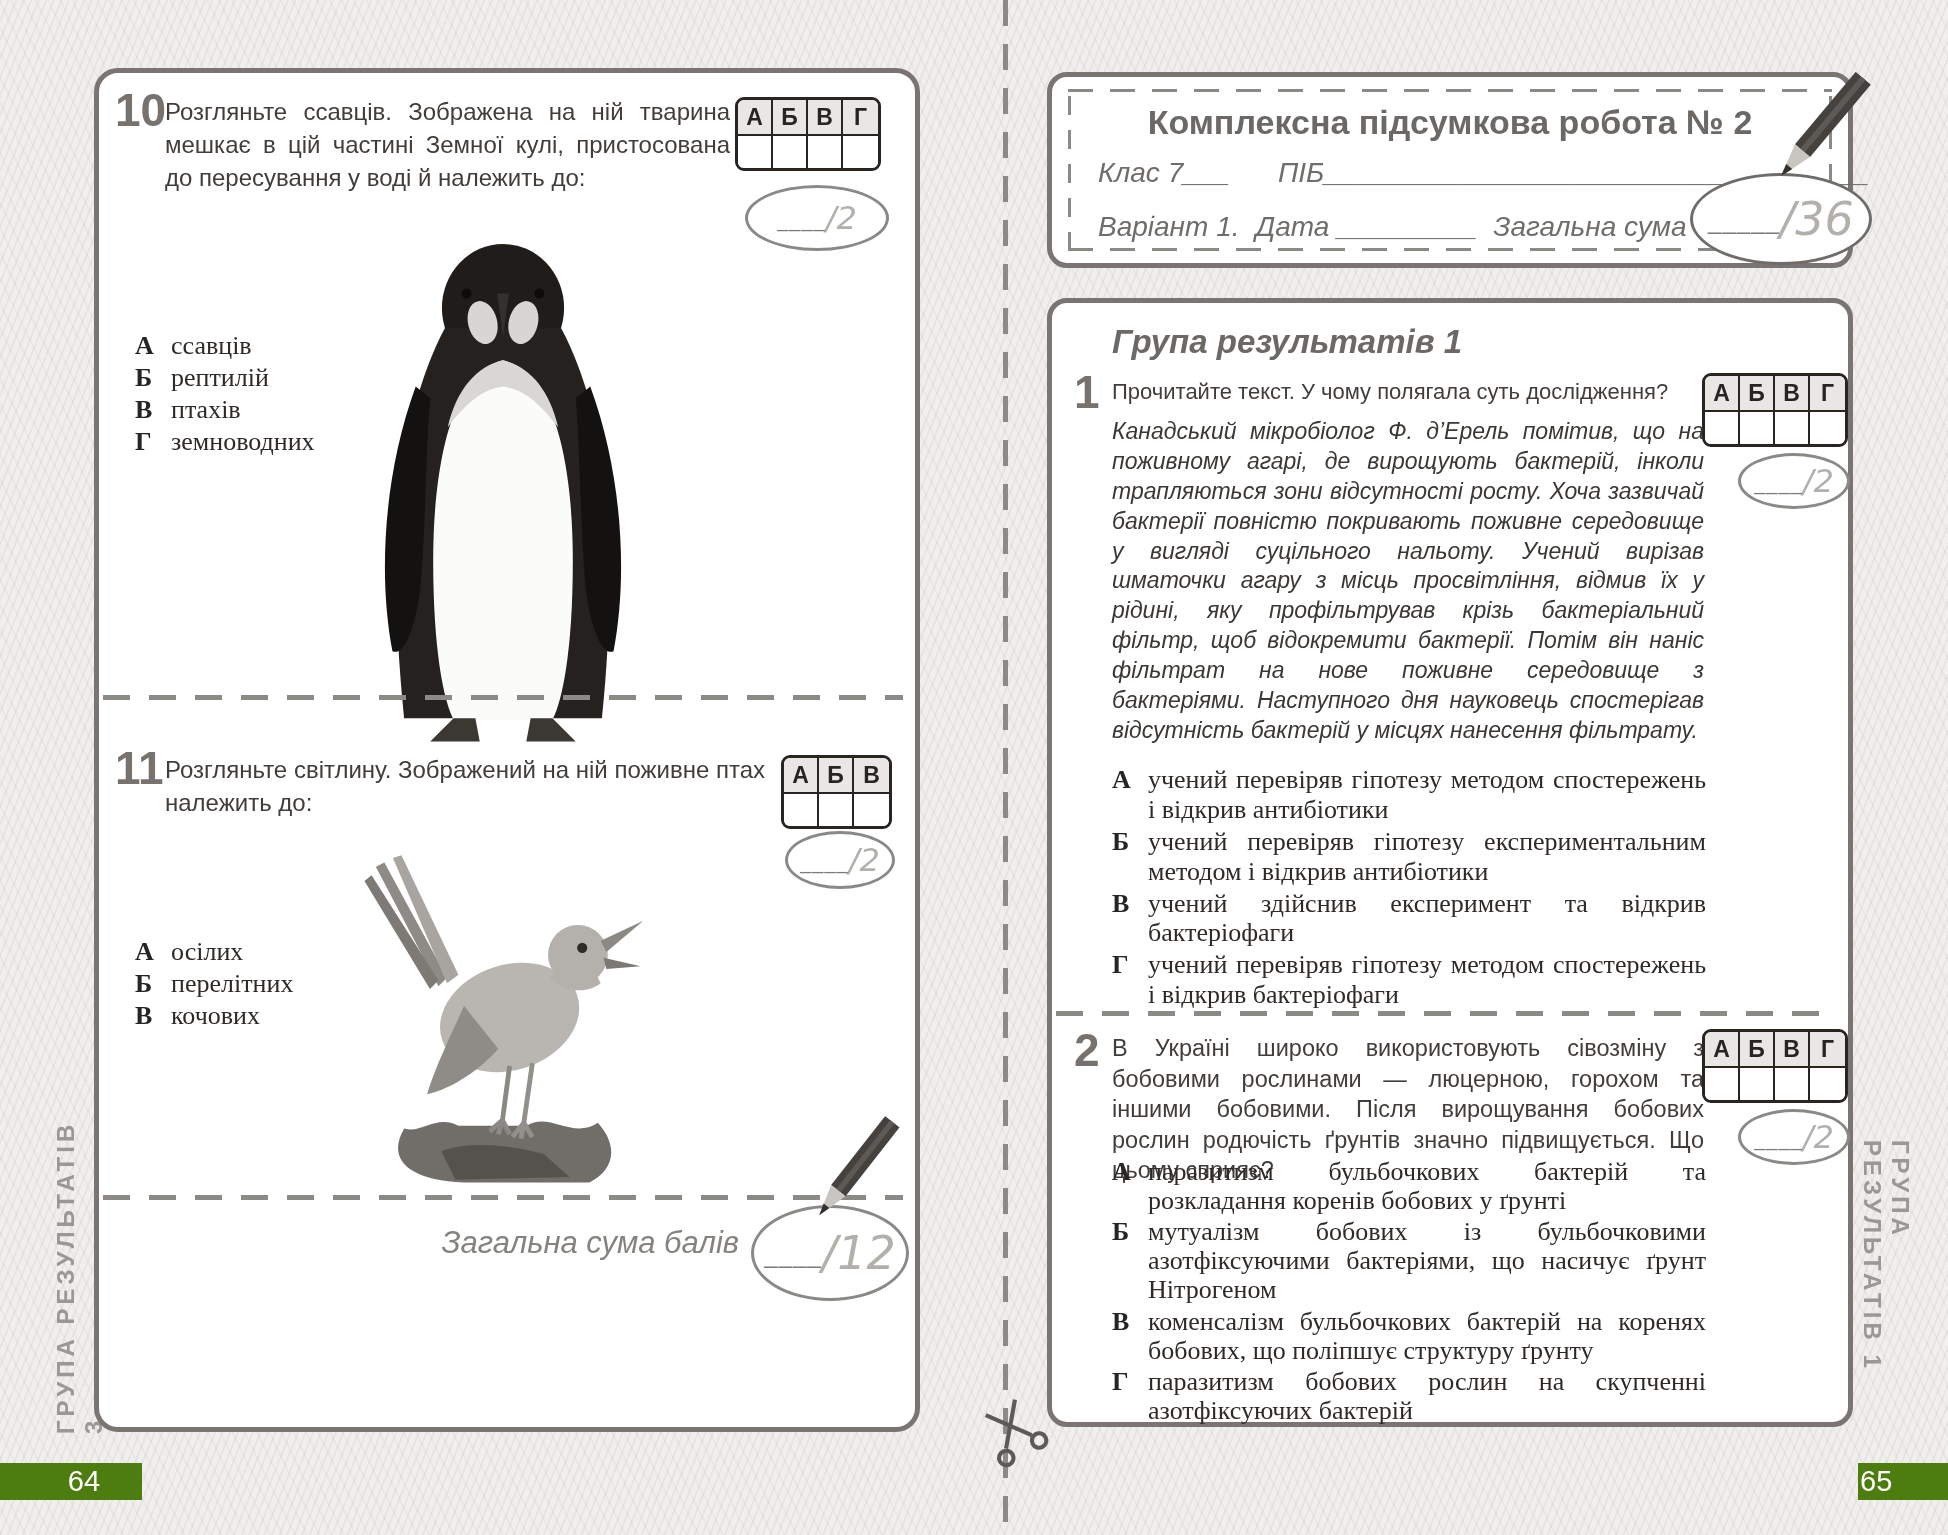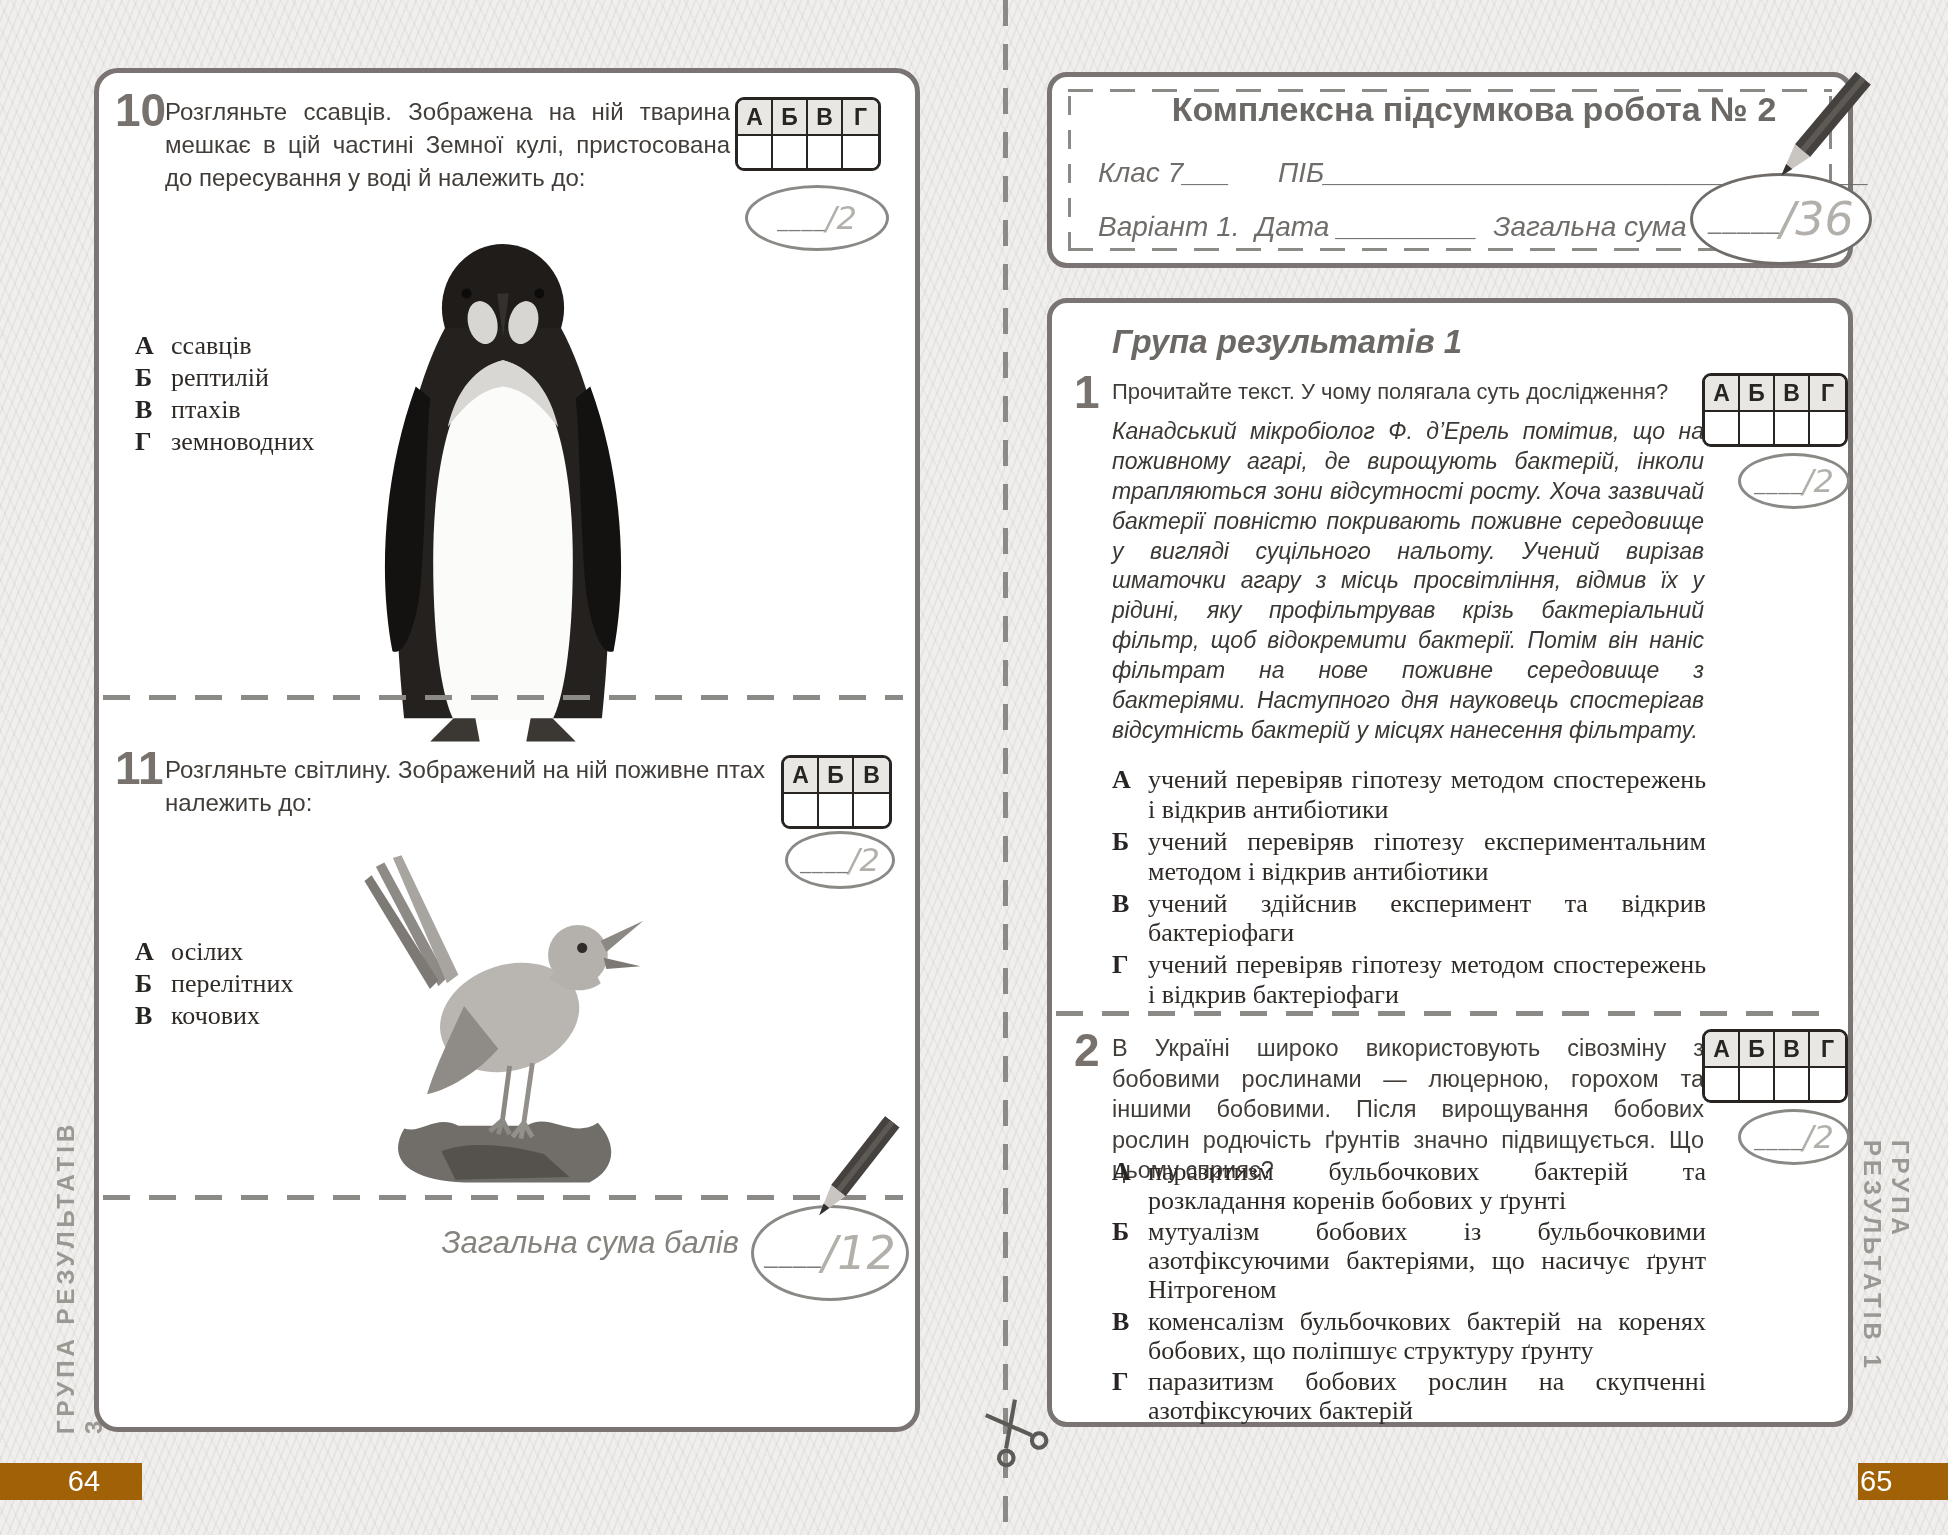--- a/index.html
+++ b/index.html
@@ -31,21 +31,21 @@
   .score{position:absolute;border:3px solid #8b8986;border-radius:50%;
     display:flex;align-items:center;justify-content:center;background:transparent;}
   .score .sblank{color:#7e7c79;font-size:20px;letter-spacing:1px;transform:translateY(2px);}
   .score .smax{color:#b3b0ac;font-style:italic;font-size:32px;font-family:"DejaVu Sans",sans-serif;}
   .score-lg .sblank{font-size:24px;}
   .score-lg .smax{font-size:46px;}
   .hdash{position:absolute;height:5px;background:repeating-linear-gradient(90deg,#8c8a87 0 27px,transparent 27px 46px);}
   .vdash{position:absolute;width:5px;background:repeating-linear-gradient(180deg,#8c8a87 0 26px,transparent 26px 44px);}
   .vlabel{position:absolute;font-weight:bold;font-size:24px;letter-spacing:4px;color:#9b9792;writing-mode:vertical-rl;}
   .vlabel-up{transform:rotate(180deg);}
-  .pagenum{position:absolute;background:#a16207;color:#fff;font-size:29px;
+  .pagenum{position:absolute;background:#4d7c0f;color:#fff;font-size:29px;
     display:flex;align-items:center;height:37px;}
   .htitle{position:absolute;font-weight:bold;font-size:34px;color:#6c6865;width:100%;text-align:center;}
   .hfield{font-style:italic;font-size:28px;color:#6f6c69;white-space:nowrap;}
   .hline{position:absolute;display:flex;}
   .gtitle{position:absolute;font-weight:bold;font-style:italic;font-size:33px;color:#6c6865;}
   .passage{position:absolute;font-style:italic;font-size:23px;line-height:1.3;color:#3b3733;text-align:justify;}
   .total-label{position:absolute;font-style:italic;font-size:31px;color:#86827e;text-align:right;}
   .dashedframe{position:absolute;inset:12px 16px;pointer-events:none;
     background-image:
       repeating-linear-gradient(90deg,#8c8a87 0 25px,transparent 25px 42px),
@@ -178,21 +178,21 @@
     <circle cx="12" cy="50" r="7"></circle>
     <circle cx="48" cy="50" r="7"></circle>
   </g>
 </svg>
 
 <div class="vlabel" style="left:1858px;top:1140px;height:300px;">ГРУПА РЕЗУЛЬТАТІВ 1</div>
 <div class="pagenum" style="left:1858px;top:1463px;width:90px;padding-left:2px;box-sizing:border-box;">65</div>
 
 <div class="page-box" style="left:1047px;top:72px;width:796px;height:186px;border-radius:20px;">
   <div class="dashedframe"></div>
-  <div class="htitle" style="top:13px;padding-left:24px;">Комплексна підсумкова робота № 2</div>
+  <div class="htitle" style="top:26px;">Комплексна підсумкова робота № 2</div>
   <div class="hline" style="left:46px;top:80px;gap:48px;">
     <span class="hfield">Клас 7___</span>
     <span class="hfield">ПІБ___________________________________</span>
   </div>
   <div class="hline" style="left:46px;top:134px;gap:16px;align-items:flex-end;">
     <span class="hfield">Варіант 1.</span>
     <span class="hfield">Дата _________</span>
     <span class="hfield">Загальна сума балів</span>
   </div>
   <div class="score score-lg" style="left:638px;top:96px;width:176px;height:86px;border-color:#6f6c69;background:#fff;">

